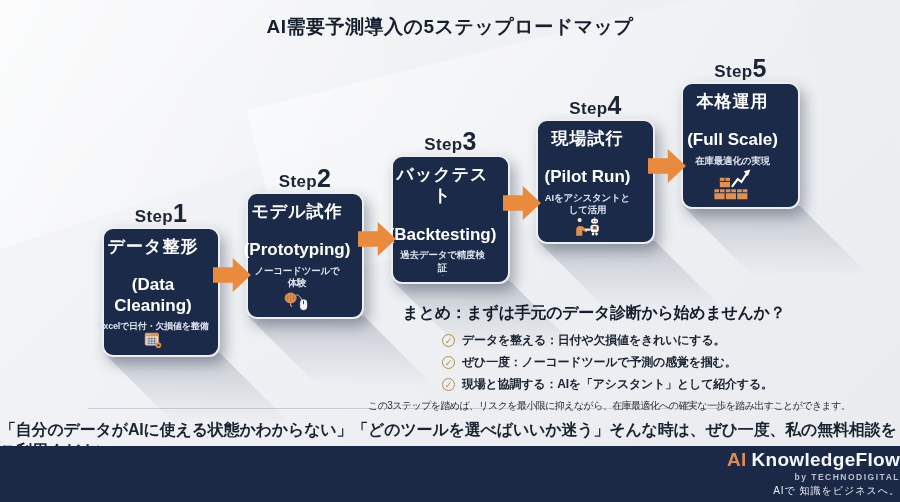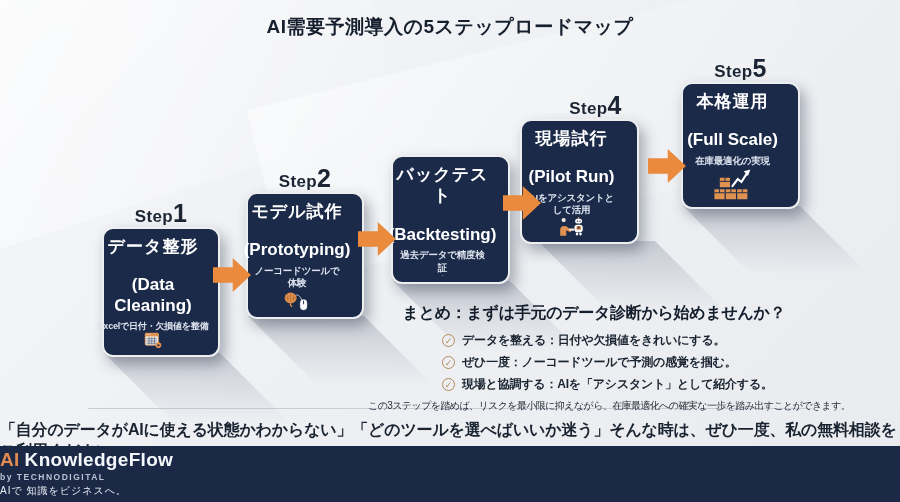--- a/index.html
+++ b/index.html
@@ -38,21 +38,21 @@
   }
   .step-jp{font-size:17px;font-weight:800;letter-spacing:1px;line-height:1.25;}
   .step-en{font-size:17px;font-weight:800;line-height:1.2;margin-top:18px;}
   .step-desc{font-size:9.5px;font-weight:700;color:#dde4ef;line-height:1.35;margin-top:4px;letter-spacing:-.2px;}
   .nowrap{white-space:nowrap;font-size:9px;}
   .step-icon{margin-top:auto;margin-bottom:2px;}
 
   .card1{left:102px;top:227px;width:118px;height:130px;}
   .card2{left:246px;top:192px;width:118px;height:127px;}
   .card3{left:391px;top:155px;width:119px;height:129px;}
-  .card4{left:520px;top:119px;width:119px;height:125px;text-align:center;}
+  .card4{left:536px;top:119px;width:119px;height:125px;text-align:center;}
   .card5{left:681px;top:82px;width:119px;height:127px;}
   .label1{left:102px;top:199px;width:118px;}
   .label2{left:246px;top:164px;width:118px;}
   .label3{left:391px;top:127px;width:119px;}
   .label4{left:536px;top:91px;width:119px;}
   .label5{left:681px;top:54px;width:119px;}
   .cast1{left:104px;top:353px;width:116px;}
   .cast2{left:248px;top:316px;width:116px;}
   .cast3{left:393px;top:281px;width:117px;}
   .cast4{left:538px;top:241px;width:117px;}
@@ -85,21 +85,21 @@
   }
 
   
   .divider{position:absolute;left:88px;top:408px;width:724px;height:1px;background:#c9cdd5;}
   .quote{
     position:absolute;left:0;top:420px;width:100%;text-align:left;
     font-size:16px;font-weight:800;color:#1a2330;letter-spacing:-.2px;
   }
   .footer{
     position:absolute;left:0;top:446px;width:900px;height:56px;background:#1b2946;
-    display:flex;flex-direction:column;align-items:flex-start;justify-content:center;z-index:4;
+    display:flex;flex-direction:column;align-items:flex-end;justify-content:center;z-index:4;
   }
   .brand-line{font-size:19px;font-weight:900;letter-spacing:.3px;line-height:1.1;}
   .brand-ai{color:#e08a50;margin-right:5px;}
   .brand-name{color:#f5f7fb;}
   .byline{font-size:8.5px;font-weight:700;color:#b9c2d4;letter-spacing:1.5px;margin-top:2px;}
   .tagline{font-size:10px;font-weight:400;color:#e8ecf4;letter-spacing:1px;margin-top:2px;}
 </style>
 </head>
 <body>
 
@@ -110,20 +110,21 @@
   <div class="main-title">AI需要予測導入の5ステップロードマップ</div>
 
   <div class="cast cast1"></div>
   <div class="cast cast2"></div>
   <div class="cast cast3"></div>
   <div class="cast cast4"></div>
   <div class="cast cast5"></div>
 
   <div class="step-label label1"><span>Step</span><span class="num">1</span></div>
   <div class="step-label label2"><span>Step</span><span class="num">2</span></div>
+  <div class="step-label label3"><span>Step</span><span class="num">3</span></div>
   <div class="step-label label4"><span>Step</span><span class="num">4</span></div>
   <div class="step-label label5"><span>Step</span><span class="num">5</span></div>
 
   <div class="step-card card1">
     <div class="step-jp">データ整形</div>
     <div class="step-en">(Data Cleaning)</div>
     <div class="step-desc nowrap">Excelで日付・欠損値を整備</div>
     <svg class="step-icon" width="66" height="56" viewBox="0 0 66 56">
       <rect x="7" y="4" width="44" height="40" rx="4" fill="#fdfbf7" stroke="#e0914f" stroke-width="2.5"></rect>
       <path d="M7 8 a4 4 0 0 1 4-4 h36 a4 4 0 0 1 4 4 v7 H7 Z" fill="#e0914f"></path>

